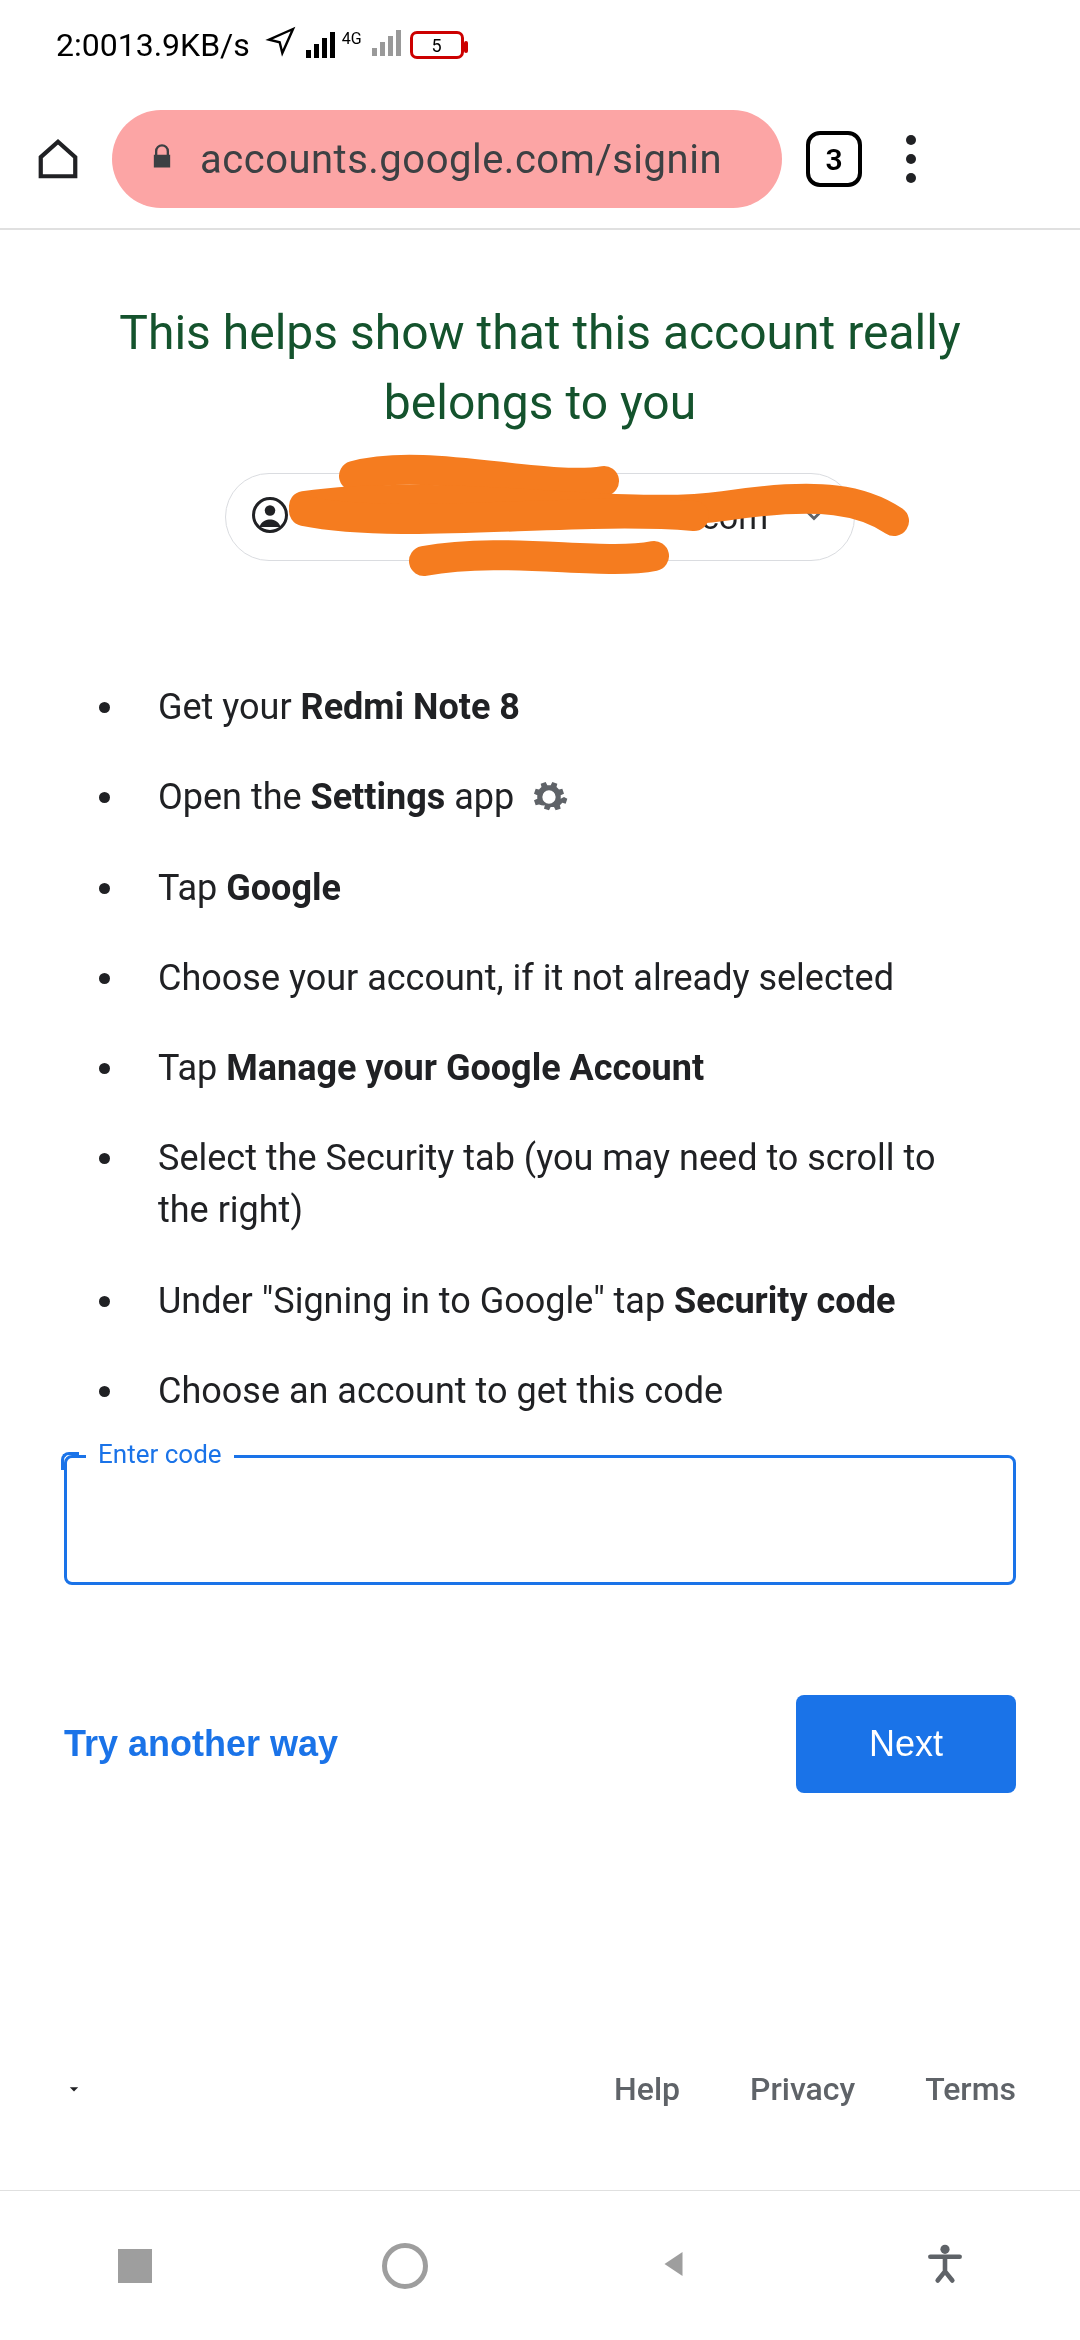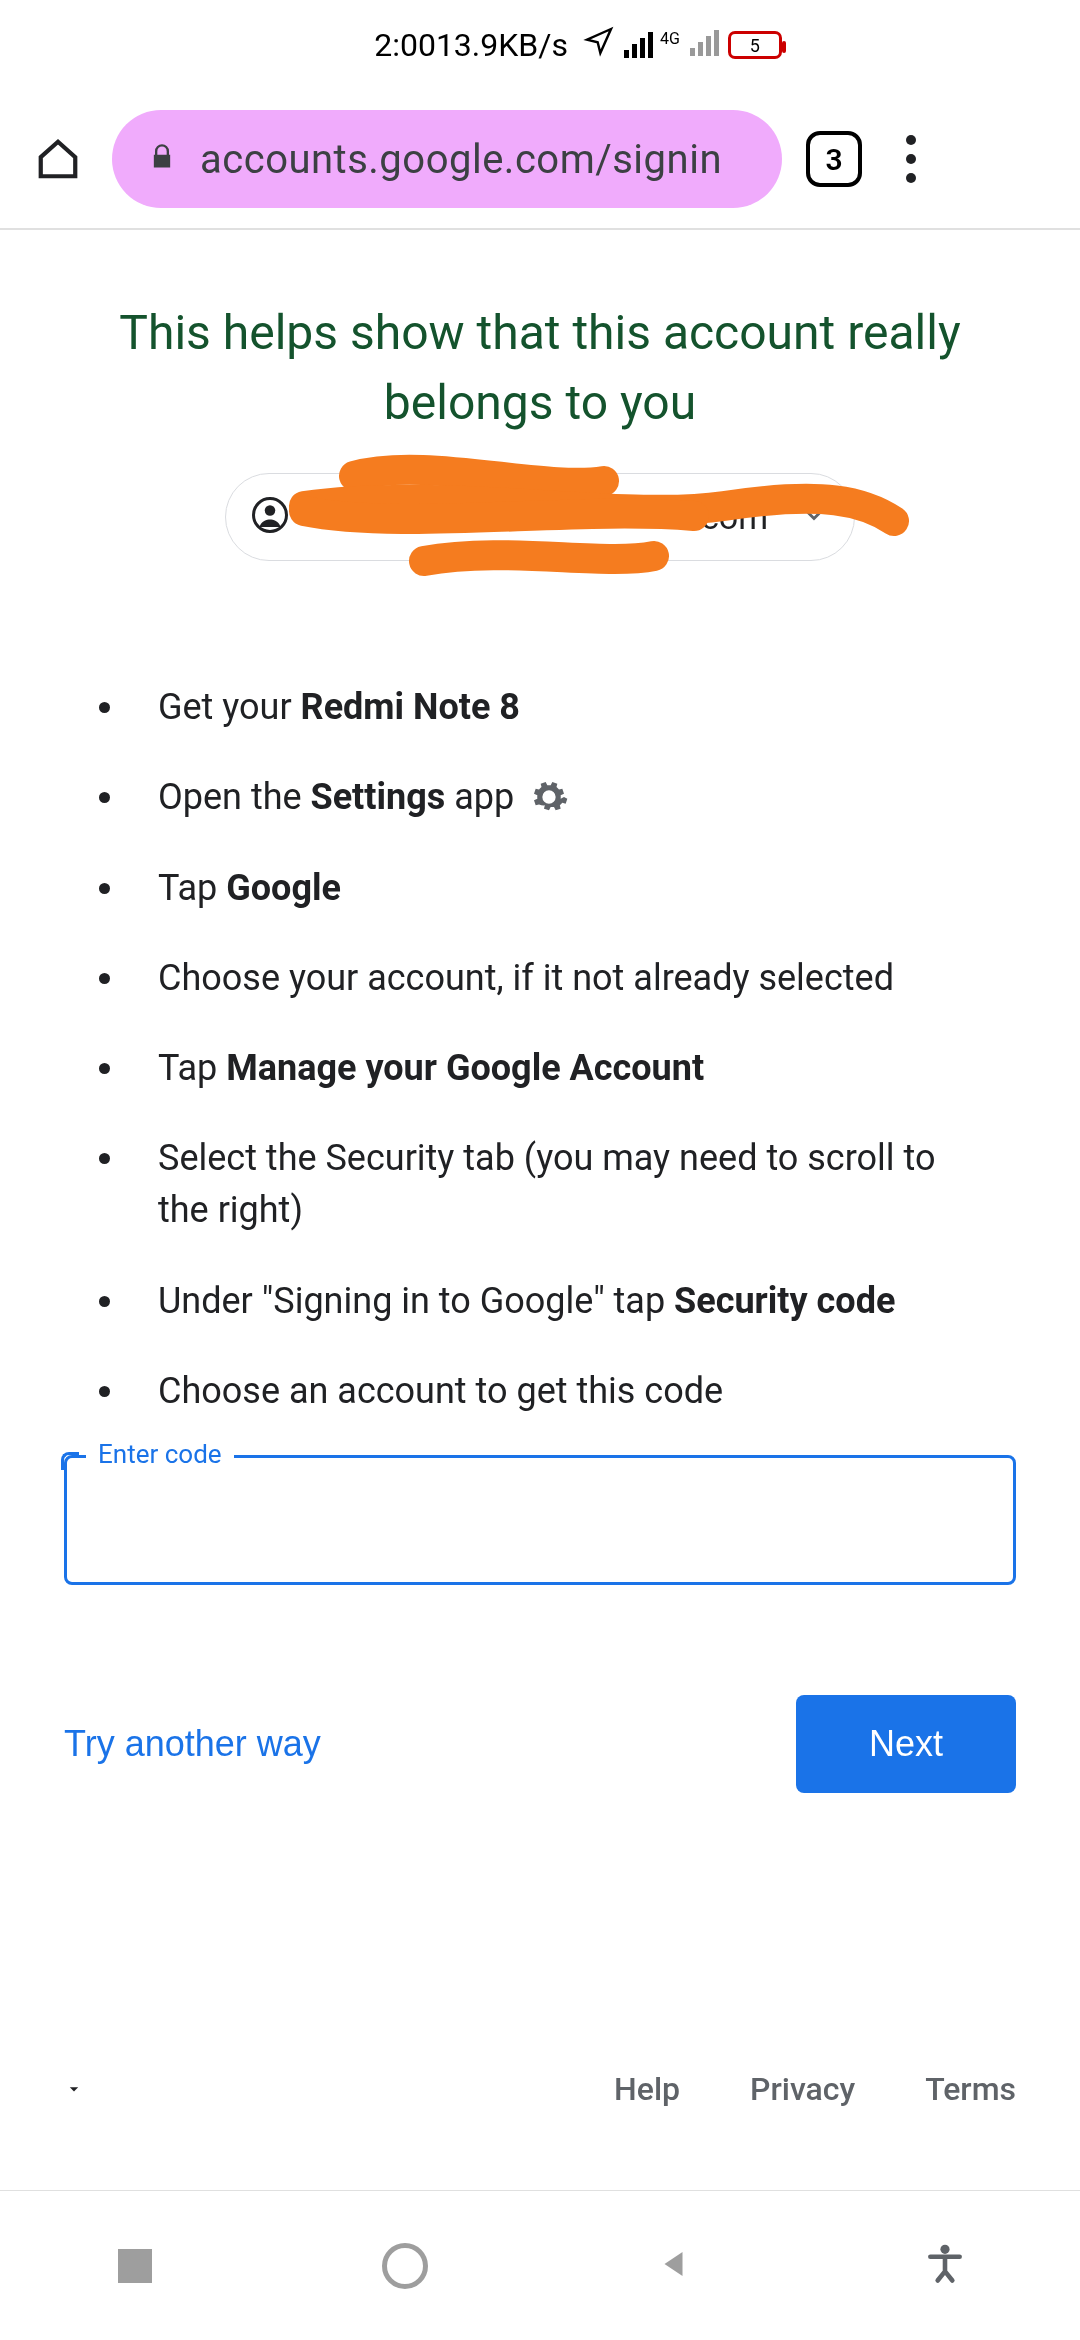--- a/index.html
+++ b/index.html
@@ -1,33 +1,33 @@
 <!DOCTYPE html>
 <html><head>
 <meta charset="utf-8">
 <style>
   * { box-sizing: border-box; margin: 0; padding: 0; }
   html, body { width: 1080px; height: 2340px; font-family: Roboto, Arial, sans-serif; background: #fff; overflow: hidden; }
   
-  .status-bar { height: 90px; display: flex; align-items: center; justify-content: center; padding: 0 44px 0 120px; font-size: 32px; color: #000; }
+  .status-bar { height: 90px; display: flex; align-items: center; justify-content: flex-start; padding: 0 44px 0 56px; font-size: 32px; color: #000; }
   .status-right { display: flex; align-items: center; gap: 9px; }
   .status-right .kbps { margin-right: 6px; }
   .signal-bars { display: inline-flex; align-items: flex-end; gap: 3px; }
   .signal-bars span { width: 5px; background: #000; display: inline-block; }
   .signal-bars.dim span { background: #999; }
   .sb1{height:8px}.sb2{height:14px}.sb3{height:20px}.sb4{height:26px}
   .net-label { font-size: 16px; position: relative; top:-12px; left:-2px; }
   .battery { width: 54px; height: 28px; border: 3px solid #c00; border-radius: 7px; position: relative; display:flex; align-items:center; justify-content:center; font-size:18px; color:#000;}
   .battery::after { content:''; position:absolute; right:-7px; top:7px; width:4px; height:12px; background:#c00; border-radius:2px;}
   .loc-icon svg { width:32px; height:32px; }
   
   .browser-bar { height: 140px; border-bottom: 2px solid #e0e0e0; display:flex; align-items:center; padding: 0 28px; gap: 24px;}
   .home-btn { width:60px; display:flex; justify-content:center;}
   .home-btn svg{width:46px;height:46px;}
-  .url-pill { flex: 0 0 670px; height: 98px; background:#f0abfc; border-radius:50px; display:flex; align-items:center; padding:0 36px; gap:24px; overflow:hidden;}
+  .url-pill { flex: 0 0 670px; height: 98px; background:#fca5a5; border-radius:50px; display:flex; align-items:center; padding:0 36px; gap:24px; overflow:hidden;}
   .lock-icon svg{width:28px;height:28px;}
   .url-text { font-size:40px; color:#3c4043; white-space:nowrap; letter-spacing:0.5px;}
   .tab-count { width:56px; height:56px; border:4px solid #000; border-radius:14px; display:flex; align-items:center; justify-content:center; font-size:30px; font-weight:600;}
   .menu-dots { width:50px; display:flex; flex-direction:column; align-items:center; gap:9px;}
   .menu-dots span{width:10px;height:10px;background:#202124;border-radius:50%;}
   
   .content { padding: 40px 64px 0 64px; }
   .title { font-size:54px; color:#202124; text-align:center; font-weight:400; margin-top: 4px;}
   .subtitle { font-size:48px; color:#14532d; text-align:center; margin-top:28px; line-height:1.45; padding: 0 30px;}
   .account-chip { width: 630px; height:88px; border:1.5px solid #dadce0; border-radius:44px; margin: 36px auto 0 auto; display:flex; align-items:center; padding: 0 26px; position:relative; gap:18px;}
@@ -39,21 +39,21 @@
   .redact svg { display:block; }
   .instructions { margin-top: 120px; padding: 0 30px 0 30px;}
   .instructions li { font-size:36px; color:#202124; list-style: disc; margin-left: 34px; padding-left: 30px; margin-bottom: 38px; line-height:1.45;}
   .instructions li b { font-weight:700; }
   .gear-inline svg{width:40px;height:40px;vertical-align:-8px;margin-left:6px;}
   .code-field { position:relative; margin-top: 28px; }
   .code-field input { width:100%; height:130px; border:3px solid #1a73e8; border-radius:8px; font-size:36px; padding: 0 24px; outline:none; }
   .code-label { position:absolute; top:-16px; left:22px; background:#fff; padding: 0 12px; font-size:26px; color:#1a73e8;}
   .code-field .corner { position:absolute; width:18px; height:18px; border-left:3px solid #1a73e8; border-top:3px solid #1a73e8; top:-3px; left:-3px; border-top-left-radius:8px;}
   .actions { display:flex; justify-content:space-between; align-items:center; margin-top: 110px;}
-  .link-btn { color:#1a73e8; font-size:36px; font-weight:400; background:none; border:none; cursor:pointer;}
+  .link-btn { color:#1a73e8; font-size:36px; font-weight:700; background:none; border:none; cursor:pointer;}
   .next-btn { background:#1a73e8; color:#fff; font-size:36px; font-weight:500; border:none; border-radius:8px; width:220px; height:98px; cursor:pointer;}
   .footer { position:absolute; left:0; right:0; top: 2070px; display:flex; align-items:center; justify-content:space-between; padding: 0 64px;}
   .lang-sel { display:flex; align-items:center; gap:16px; font-size:32px; color:#202124;}
   .lang-sel svg{width:20px;height:20px;}
   .footer-links { display:flex; gap:70px; font-size:32px; color:#5f6368; font-weight:500;text-align:right;}
   
   .nav-bar { position:absolute; bottom:0; left:0; right:0; height:150px; border-top:1.5px solid #e0e0e0; display:flex; align-items:center; justify-content:space-around;}
   .nav-bar > div { width:60px; display:flex; justify-content:center; align-items:center;}
   .nav-square { width:34px; height:34px; background:#9e9e9e;}
   .nav-circle { width:46px; height:46px; border:5px solid #9e9e9e; border-radius:50%;}

